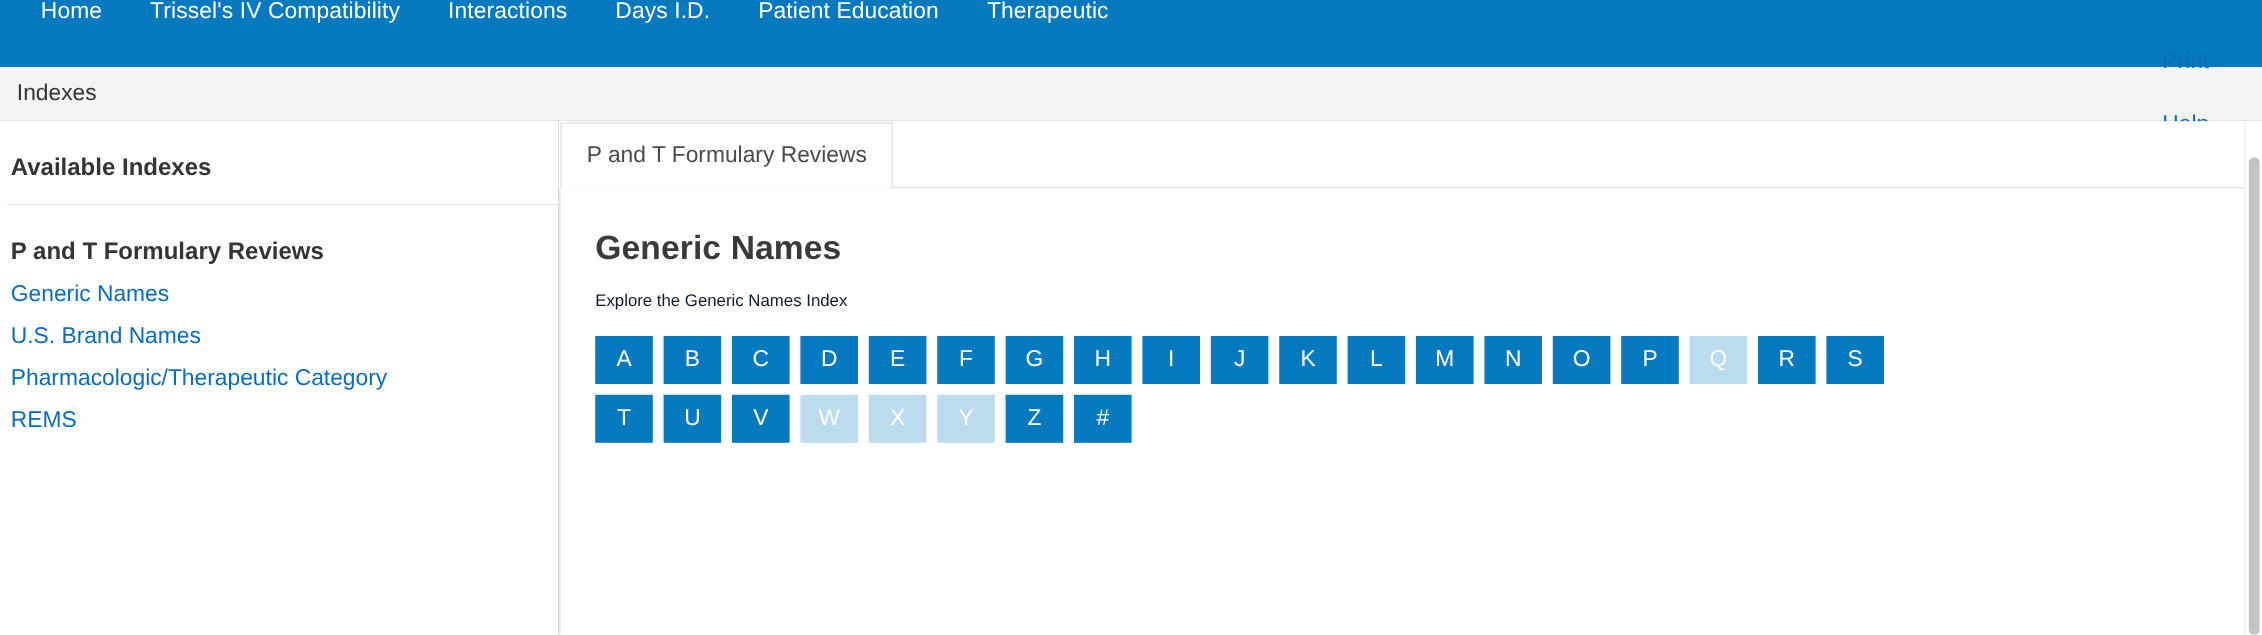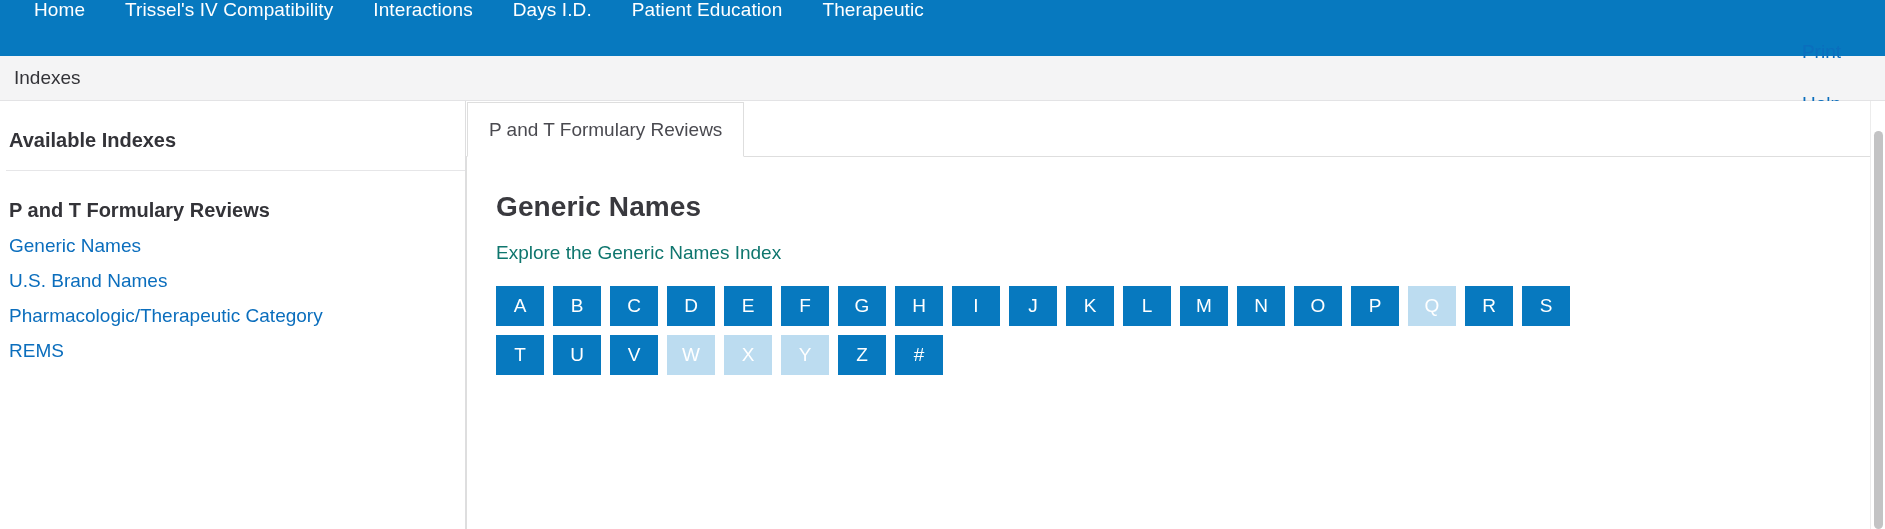--- a/index.html
+++ b/index.html
@@ -149,22 +149,22 @@
     padding: 34px 0 0 29px;
     position: relative;
   }
   .panel-title {
     font-size: 28px;
     font-weight: bold;
     color: #39393e;
     letter-spacing: .1px;
   }
   .panel-sub {
-    font-size: 19px;
-    color: #0f766e;
+    font-size: 14px;
+    color: #0f172a;
     padding-top: 19px;
   }
 
   
   .alpha {
     display: flex;
     flex-wrap: wrap;
     gap: 9px;
     width: 1108px;
     padding-top: 22px;

